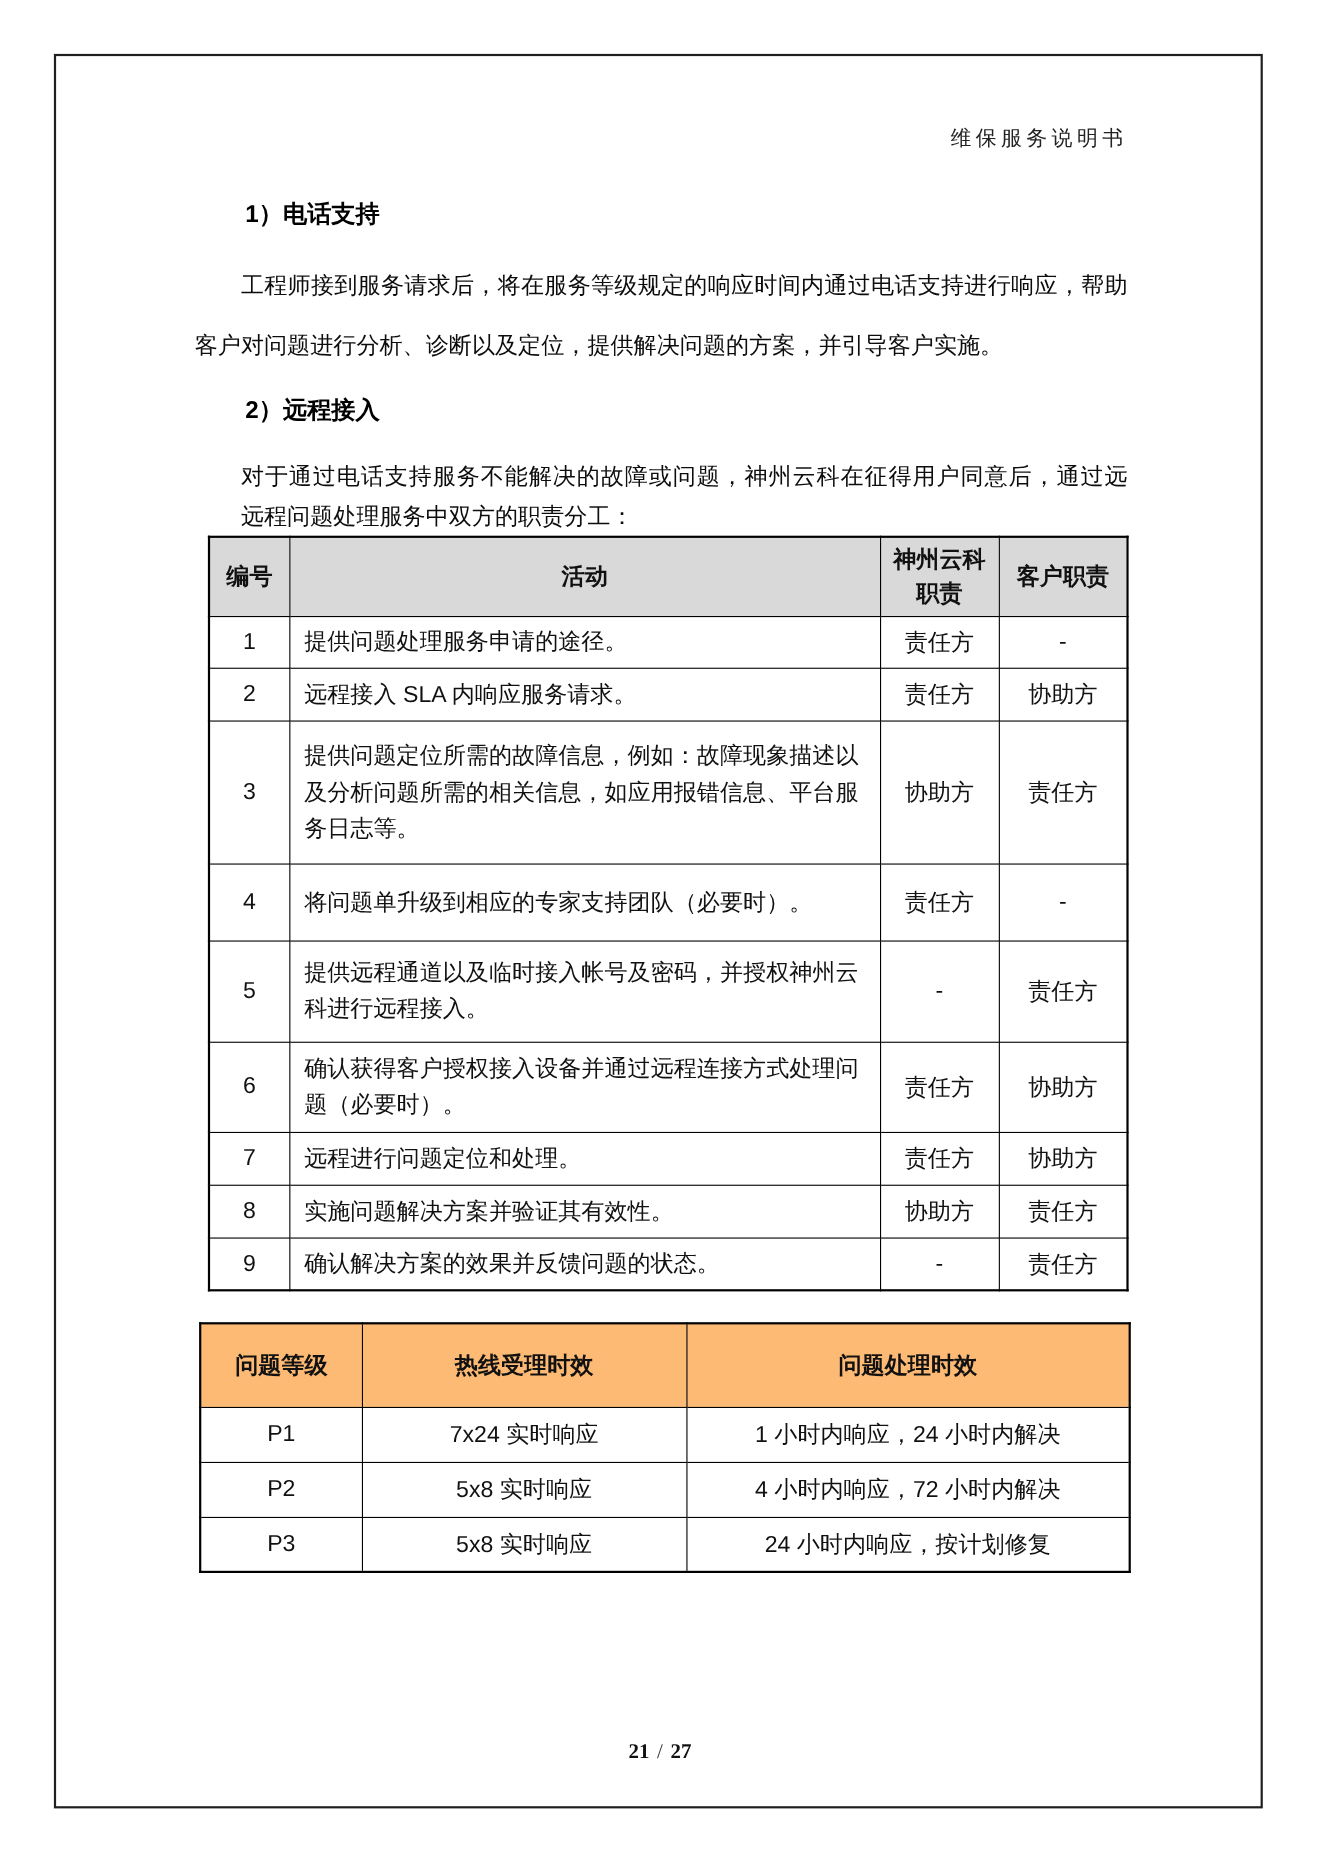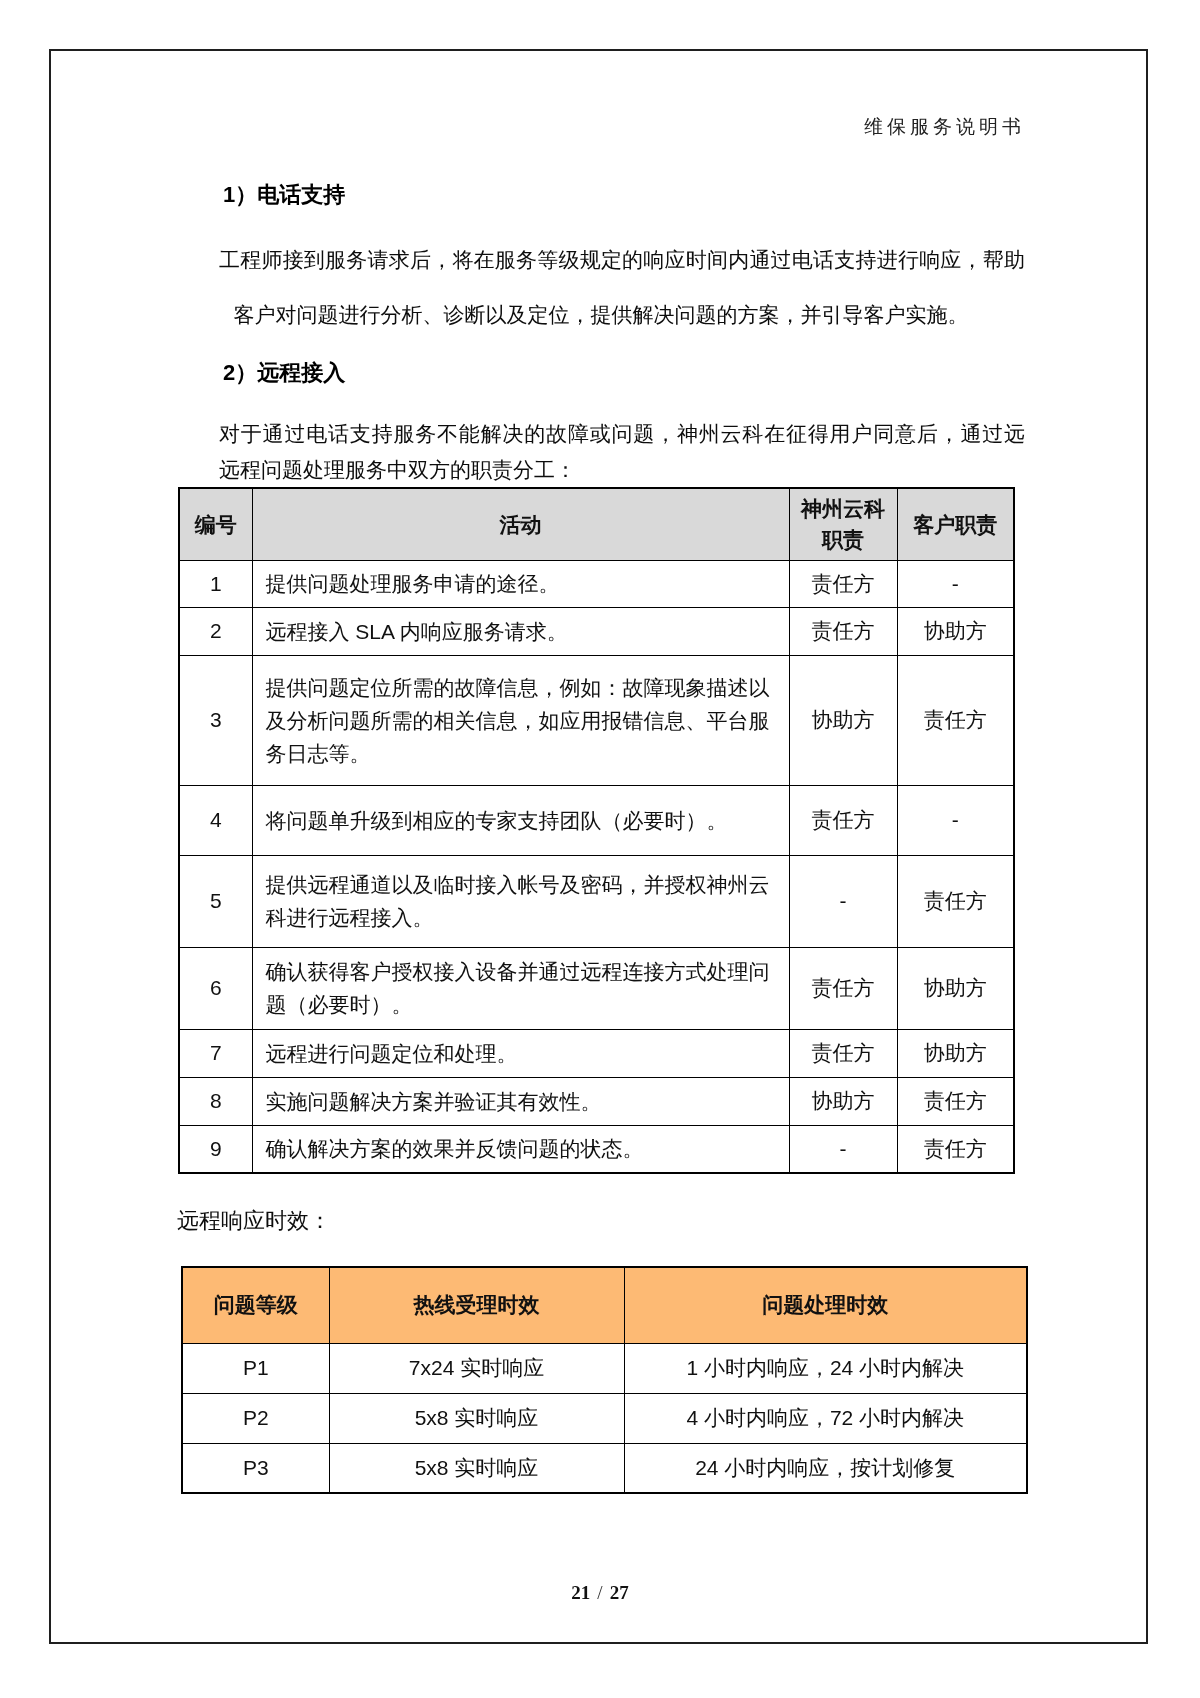--- a/index.html
+++ b/index.html
@@ -43,32 +43,32 @@
   .para .line {
     font-size:21px;
     line-height:55px;
     color:#0d0d0d;
   }
   .line.justified {
     text-align:justify;
     text-align-last:justify;
     text-indent:42px;
   }
-  .line.lastline { text-indent:0;text-align:center; }
+  .line.lastline { text-indent:0; }
   .table-intro {
     margin-top:-8px;
     font-size:21px;
     line-height:34px;
     text-indent:42px;
     color:#0d0d0d;
   }
   
   table { border-collapse:collapse; table-layout:fixed; }
   .rtable {
-    margin-left:1px;
+    margin-left:12px;
     width:835px;
     border:2.5px solid #000;
     padding-left:36px;
   }
   .rtable th, .rtable td {
     border:1.6px solid #000;
     font-size:21px;
     vertical-align:middle;
     overflow:hidden;
   }
@@ -226,21 +226,20 @@
       </tr>
       <tr>
         <td class="num">9</td>
         <td class="activity">确认解决方案的效果并反馈问题的状态。</td>
         <td class="role">-</td>
         <td class="role">责任方</td>
       </tr>
     </tbody>
   </table>
 
-  <div class="sla-intro">远程响应时效：</div>
 
   <table class="sla-table">
     <colgroup>
       <col style="width:147px">
         <col style="width:295px">
         <col style="width:403px">
     </colgroup>
     <thead>
       <tr>
         <th>问题等级</th>

